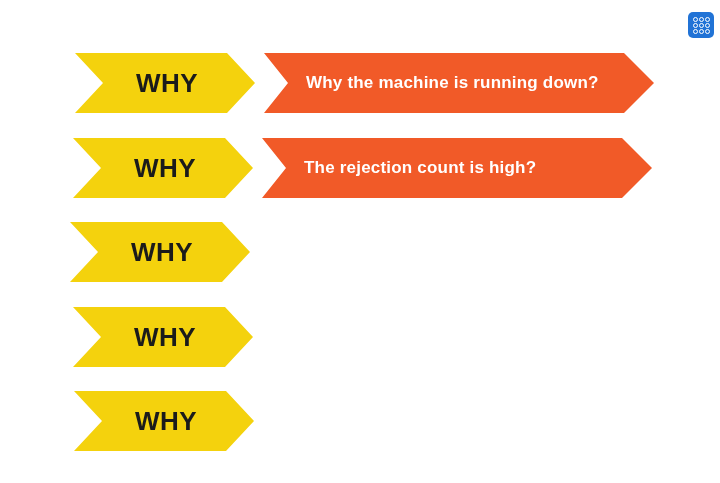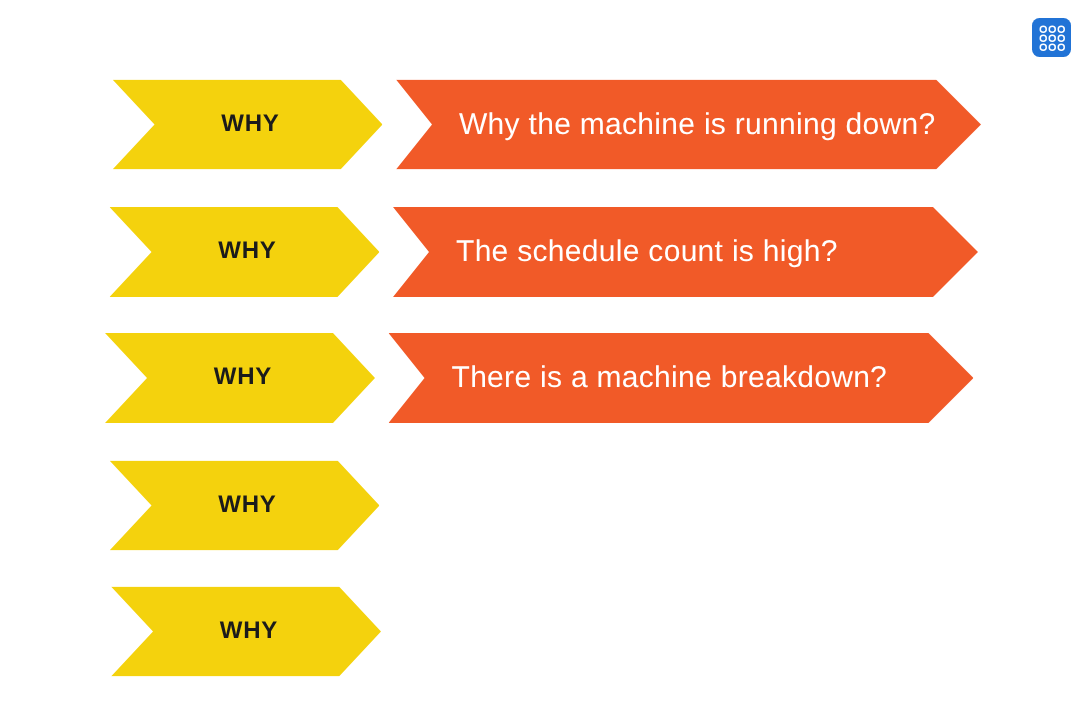--- a/index.html
+++ b/index.html
@@ -58,39 +58,39 @@
 
   .why-arrow {
     width: 180px;
     background: var(--why-fill, #f4d20d);
     clip-path: polygon(0 0, calc(100% - 28px) 0, 100% 50%, calc(100% - 28px) 100%, 0 100%, 28px 50%);
     display: flex;
     align-items: center;
     justify-content: center;
   }
   .why-arrow .why-label {
-    font-size: 16px;
+    font-size: 26px;
     font-weight: bold;
     letter-spacing: 0.5px;
     color: var(--why-text, #1b1b1b);
     padding-left: 4px;
   }
 
   .q-arrow {
     width: 390px;
     background: var(--question-fill, #f15a28);
     clip-path: polygon(0 0, calc(100% - 30px) 0, 100% 50%, calc(100% - 30px) 100%, 0 100%, 24px 50%);
     display: flex;
     align-items: center;
     padding-left: 42px;
     box-sizing: border-box;
   }
   .q-arrow .q-text {
-    font-size: 20px;
-    font-weight: normal;
+    font-size: 17px;
+    font-weight: bold;
     letter-spacing: 0.2px;
     color: var(--question-text, #ffffff);
     white-space: nowrap;
   }
 </style>
 </head>
 <body>
 
 <div class="stage">
 
@@ -113,30 +113,27 @@
     <div class="q-arrow">
       <span class="q-text">Why the machine is running down?</span>
     </div>
   </div>
 
   <div class="row row-2">
     <div class="why-arrow">
       <span class="why-label">WHY</span>
     </div>
     <div class="q-arrow">
-      <span class="q-text">The schedule count is high?</span>
+      <span class="q-text">The rejection count is high?</span>
     </div>
   </div>
 
   <div class="row row-3">
     <div class="why-arrow">
       <span class="why-label">WHY</span>
-    </div>
-    <div class="q-arrow">
-      <span class="q-text">There is a machine breakdown?</span>
     </div>
   </div>
 
   <div class="row row-4">
     <div class="why-arrow">
       <span class="why-label">WHY</span>
     </div>
   </div>
 
   <div class="row row-5">

